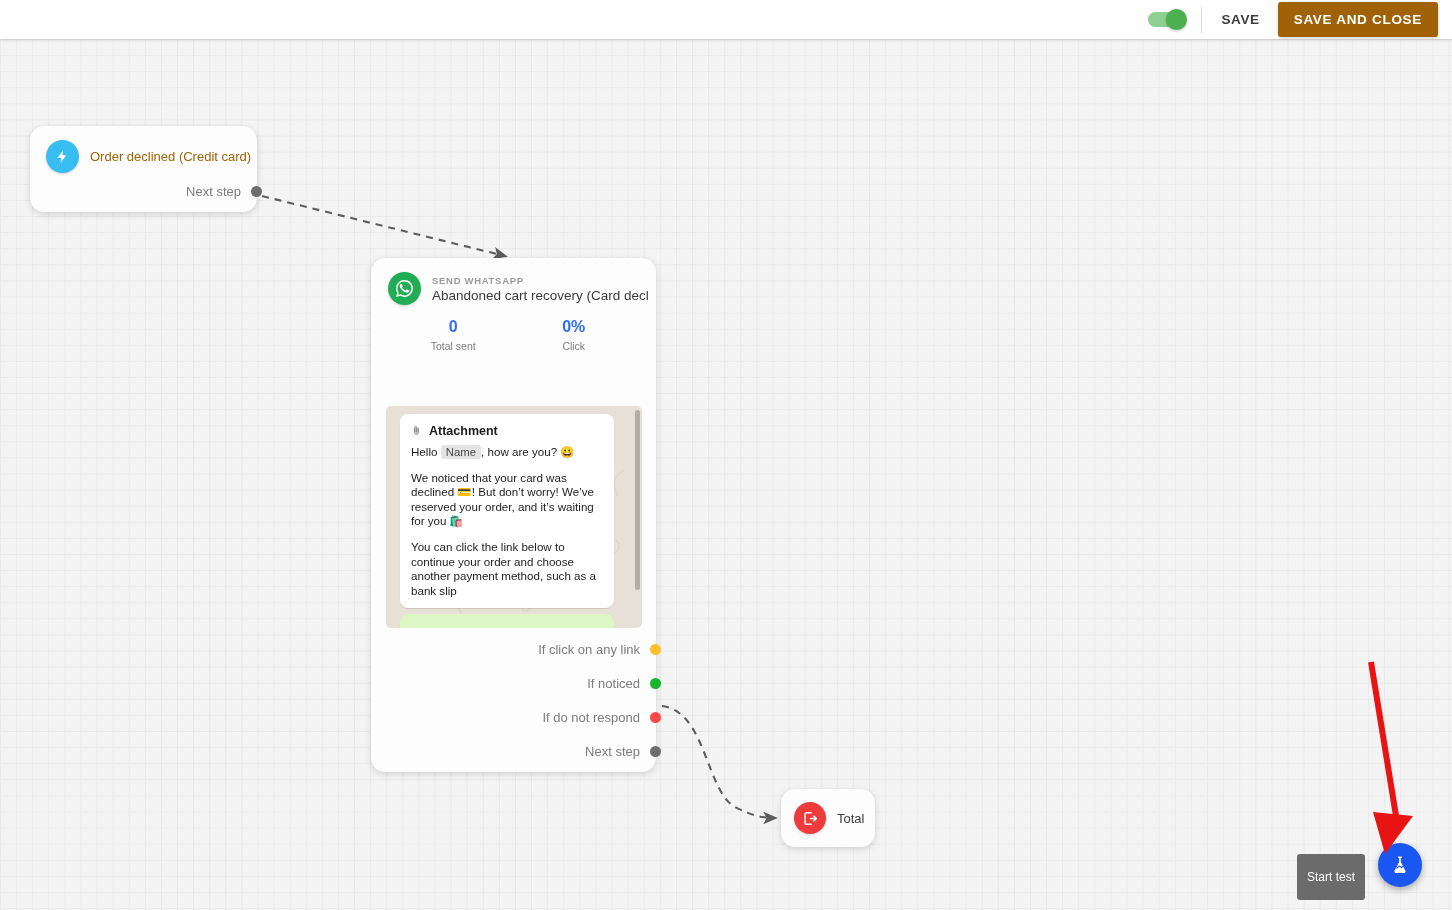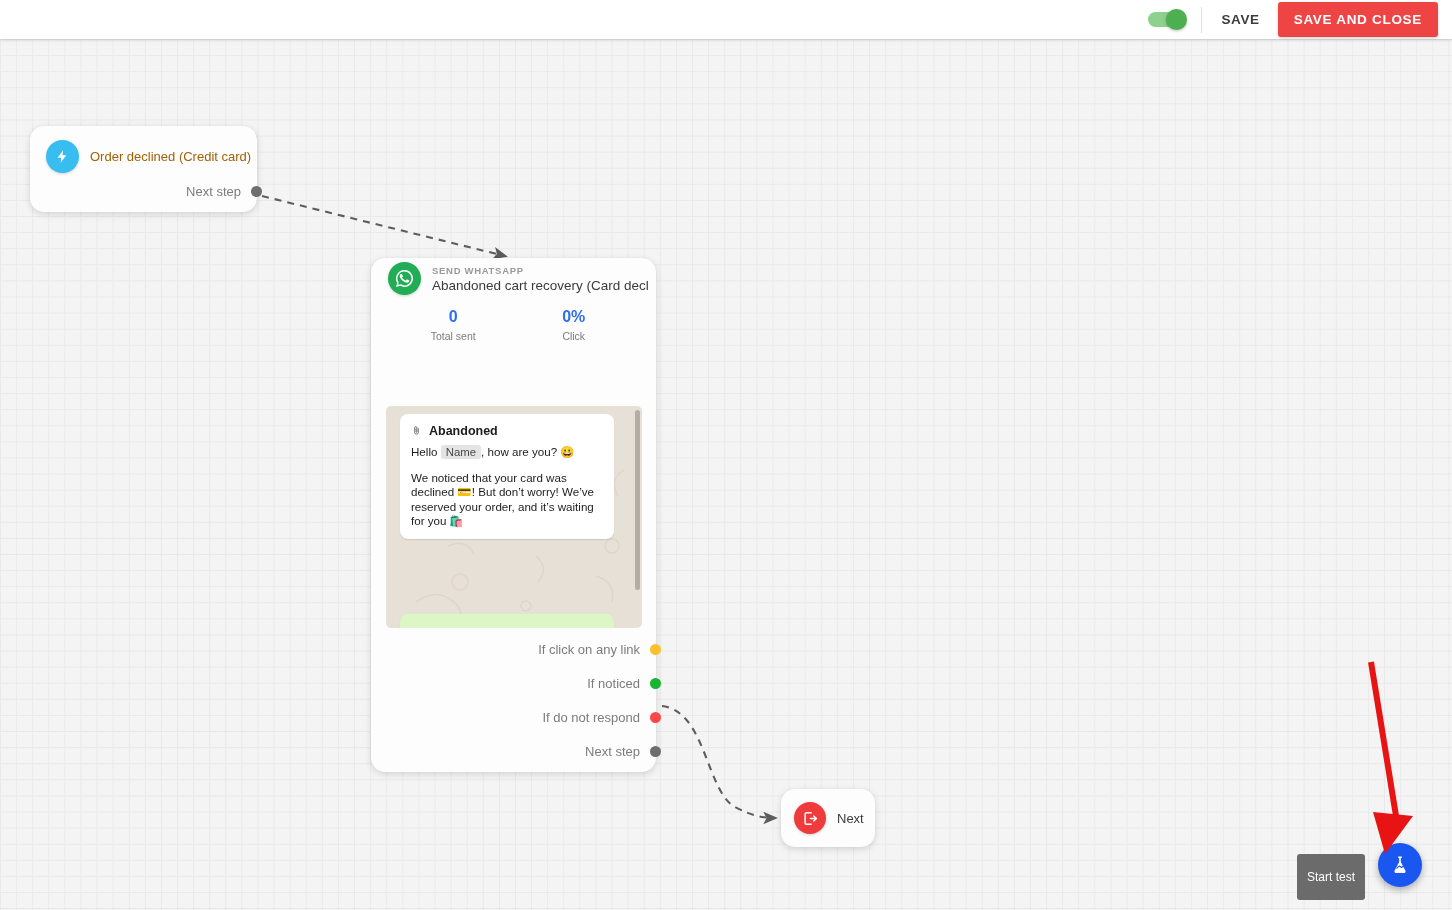--- a/index.html
+++ b/index.html
@@ -37,21 +37,21 @@
   }
   .vdiv { width: 1px; height: 26px; background: #e0e0e0; margin-right: 2px; }
   #save-btn {
     background: none; border: none;
     font-family: "Liberation Sans", sans-serif;
     font-size: 13.5px; font-weight: bold; letter-spacing: 0.6px;
     color: #3c3c3c;
     padding: 9px 18px; cursor: pointer;
   }
   #save-close-btn {
-    background: #ef4444; border: none; border-radius: 3px;
+    background: #a16207; border: none; border-radius: 3px;
     font-family: "Liberation Sans", sans-serif;
     font-size: 13.5px; font-weight: bold; letter-spacing: 0.7px;
     color: #fff;
     padding: 10px 16px; cursor: pointer;
     box-shadow: 0 1px 3px rgba(0,0,0,0.2);
   }
 
   
   #canvas {
     position: absolute; top: 39px; left: 0;
@@ -86,21 +86,21 @@
   .port-dot { width: 11px; height: 11px; border-radius: 50%; margin-left: 10px; flex:0 0 auto; }
   .dot-grey   { background: #6e6e6e; }
   .dot-yellow { background: #fbc02d; }
   .dot-green  { background: #17b530; }
   .dot-red    { background: #fb4747; }
 
   #trigger-next { position: absolute; right: -5px; bottom: 13px; }
 
   
   #node-wa { left: 371px; top: 219px; width: 285px; height: 514px; }
-  #wa-head { display: flex; align-items: center; padding: 4px 0 0 17px; }
+  #wa-head { display: flex; align-items: center; padding: 14px 0 0 17px; }
   #wa-circle { background: #21ad56; width: 33px; height: 33px; box-shadow: 0 1px 3px rgba(0,0,0,0.18); }
   #wa-head .txt { margin-left: 11px; overflow: hidden; }
   #wa-kicker { font-size: 9.5px; color: #9a9a9a; letter-spacing: 0.7px; font-weight: bold; }
   #wa-title { font-size: 13.5px; color: #3b3b3b; margin-top: 2px;
               white-space: nowrap; overflow: hidden; max-width: 218px; }
 
   #wa-stats { display: flex; margin-top: 13px; padding: 0 22px; }
   .stat { flex: 1; text-align: center; }
   .stat .v { font-size: 16px; font-weight: bold; color: #2f6df6; }
   .stat .l { font-size: 10.5px; color: #7c7c7c; margin-top: 4px; }
@@ -247,27 +247,28 @@
           <path d="M150 150 q14 12 2 26"></path>
         </g>
       </svg>
       <div id="wa-scroll"></div>
 
       <div class="bubble" id="bubble1">
         <div class="attach-row">
           <svg width="11" height="15" viewBox="0 0 24 24">
             <path d="M16 7v9a4 4 0 0 1-8 0V6a2.5 2.5 0 0 1 5 0v9a1 1 0 0 1-2 0V7" fill="none" stroke="#6d6d6d" stroke-width="2"></path>
           </svg>
-          <span class="attach-txt">Abandoned</span>
+          <span class="attach-txt">Attachment</span>
         </div>
         <p class="msg">
           <span>Hello</span>
           <span class="chip">Name</span><span>, how are you? 😀</span>
         </p>
         <p class="msg">We noticed that your card was declined 💳! But don’t worry! We’ve reserved your order, and it’s waiting for you 🛍️</p>
+        <p class="msg">You can click the link below to continue your order and choose another payment method, such as a bank slip</p>
       </div>
       <div class="bubble" id="bubble2"></div>
     </div>
 
     <div id="wa-ports">
       <div class="port-row">
         <span class="port-label">If click on any link</span>
         <span class="port-dot dot-yellow"></span>
       </div>
       <div class="port-row">
@@ -285,21 +286,21 @@
     </div>
   </div>
 
   <div class="node" id="node-exit">
     <div class="circ-icon" id="exit-circle">
       <svg width="17" height="17" viewBox="0 0 24 24">
         <path d="M13 4 H6 a1.6 1.6 0 0 0-1.6 1.6 v12.8 A1.6 1.6 0 0 0 6 20 h7" fill="none" stroke="#fff" stroke-width="2.1" stroke-linecap="round"></path>
         <path d="M12 12 h8 M16.6 8.4 L20.4 12 L16.6 15.6" fill="none" stroke="#fff" stroke-width="2.1" stroke-linecap="round" stroke-linejoin="round"></path>
       </svg>
     </div>
-    <div id="exit-label">Next</div>
+    <div id="exit-label">Total</div>
   </div>
 
   <div id="tooltip">Start test</div>
   <div id="fab">
     <svg width="22" height="22" viewBox="0 0 24 24">
       <path d="M10 2.6 h4 v1.8 h-1.1 v4.3 l4.9 9.2 a1.9 1.9 0 0 1-1.7 2.9 H7.9 a1.9 1.9 0 0 1-1.7-2.9 l4.9-9.2 V4.4 H10 z" fill="#fff"></path>
       <path d="M8.6 15.4 l2.8-2.4 2.1 1.8 2.2-1.5" fill="none" stroke="#1a56f0" stroke-width="1.3" stroke-linecap="round"></path>
     </svg>
   </div>
 

